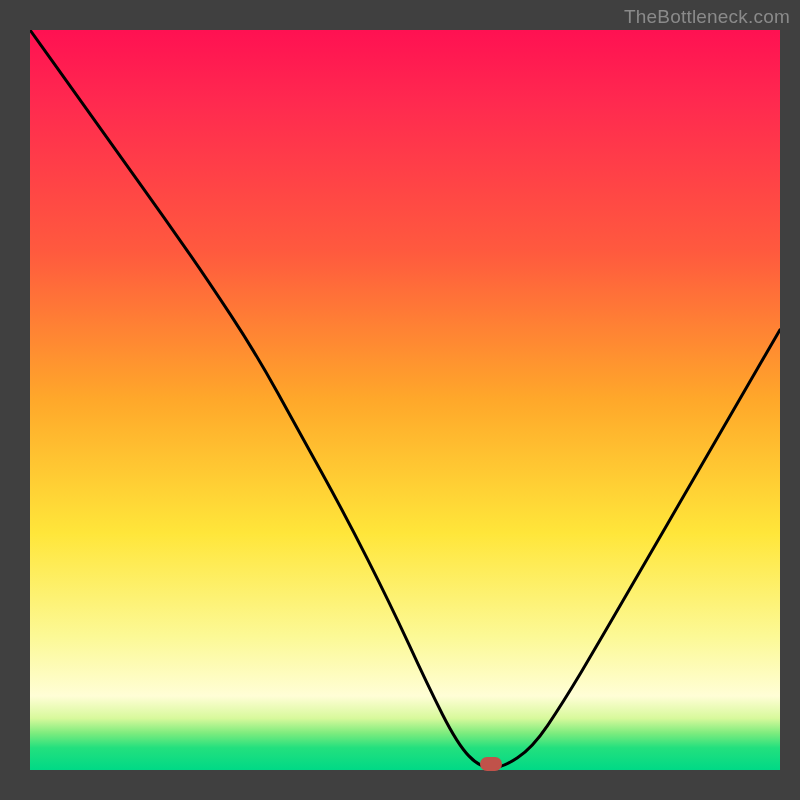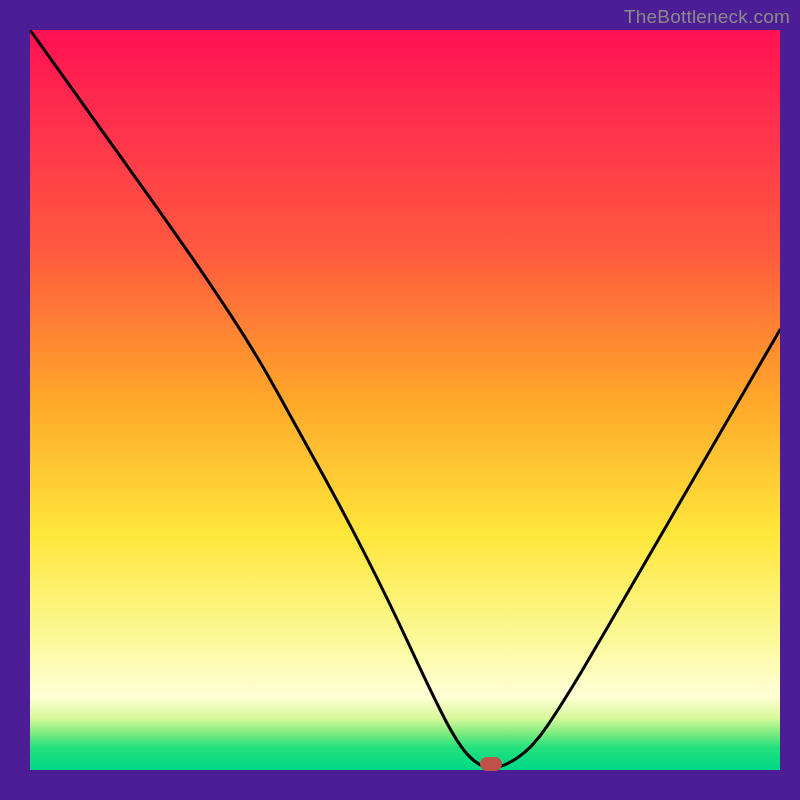--- a/index.html
+++ b/index.html
@@ -10,21 +10,21 @@
     background: #000;
     overflow: hidden;
     font-family: Arial, Helvetica, sans-serif;
   }
   .chart-frame {
     position: absolute;
     left: 0;
     top: 0;
     width: 800px;
     height: 800px;
-    background: #4c1d95;
+    background: #404040;
   }
   .plot-area {
     position: absolute;
     left: 30px;
     top: 30px;
     width: 750px;
     height: 740px;
     
     background: linear-gradient(
       to bottom,

